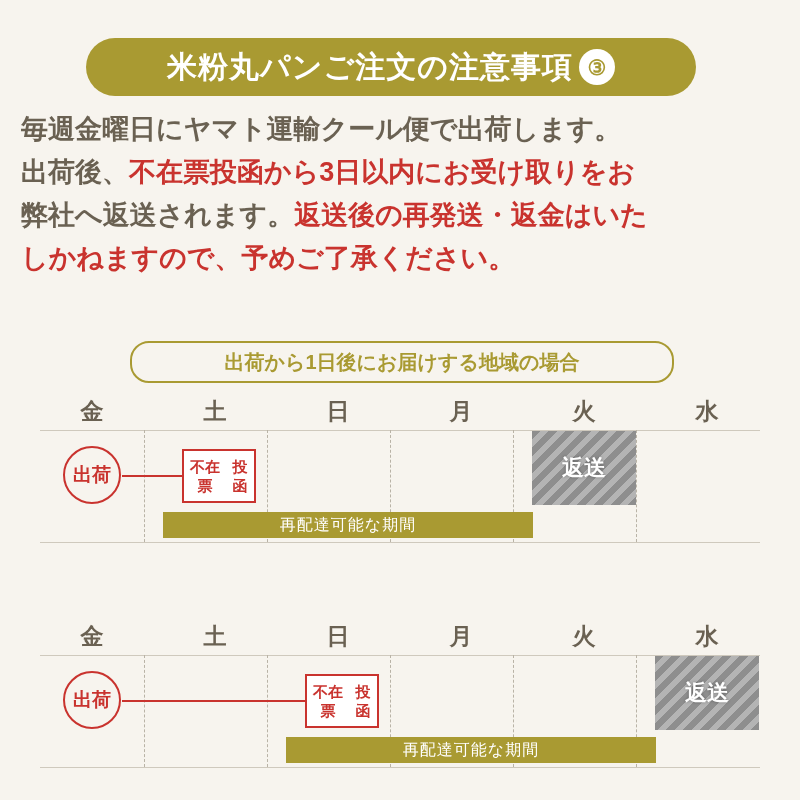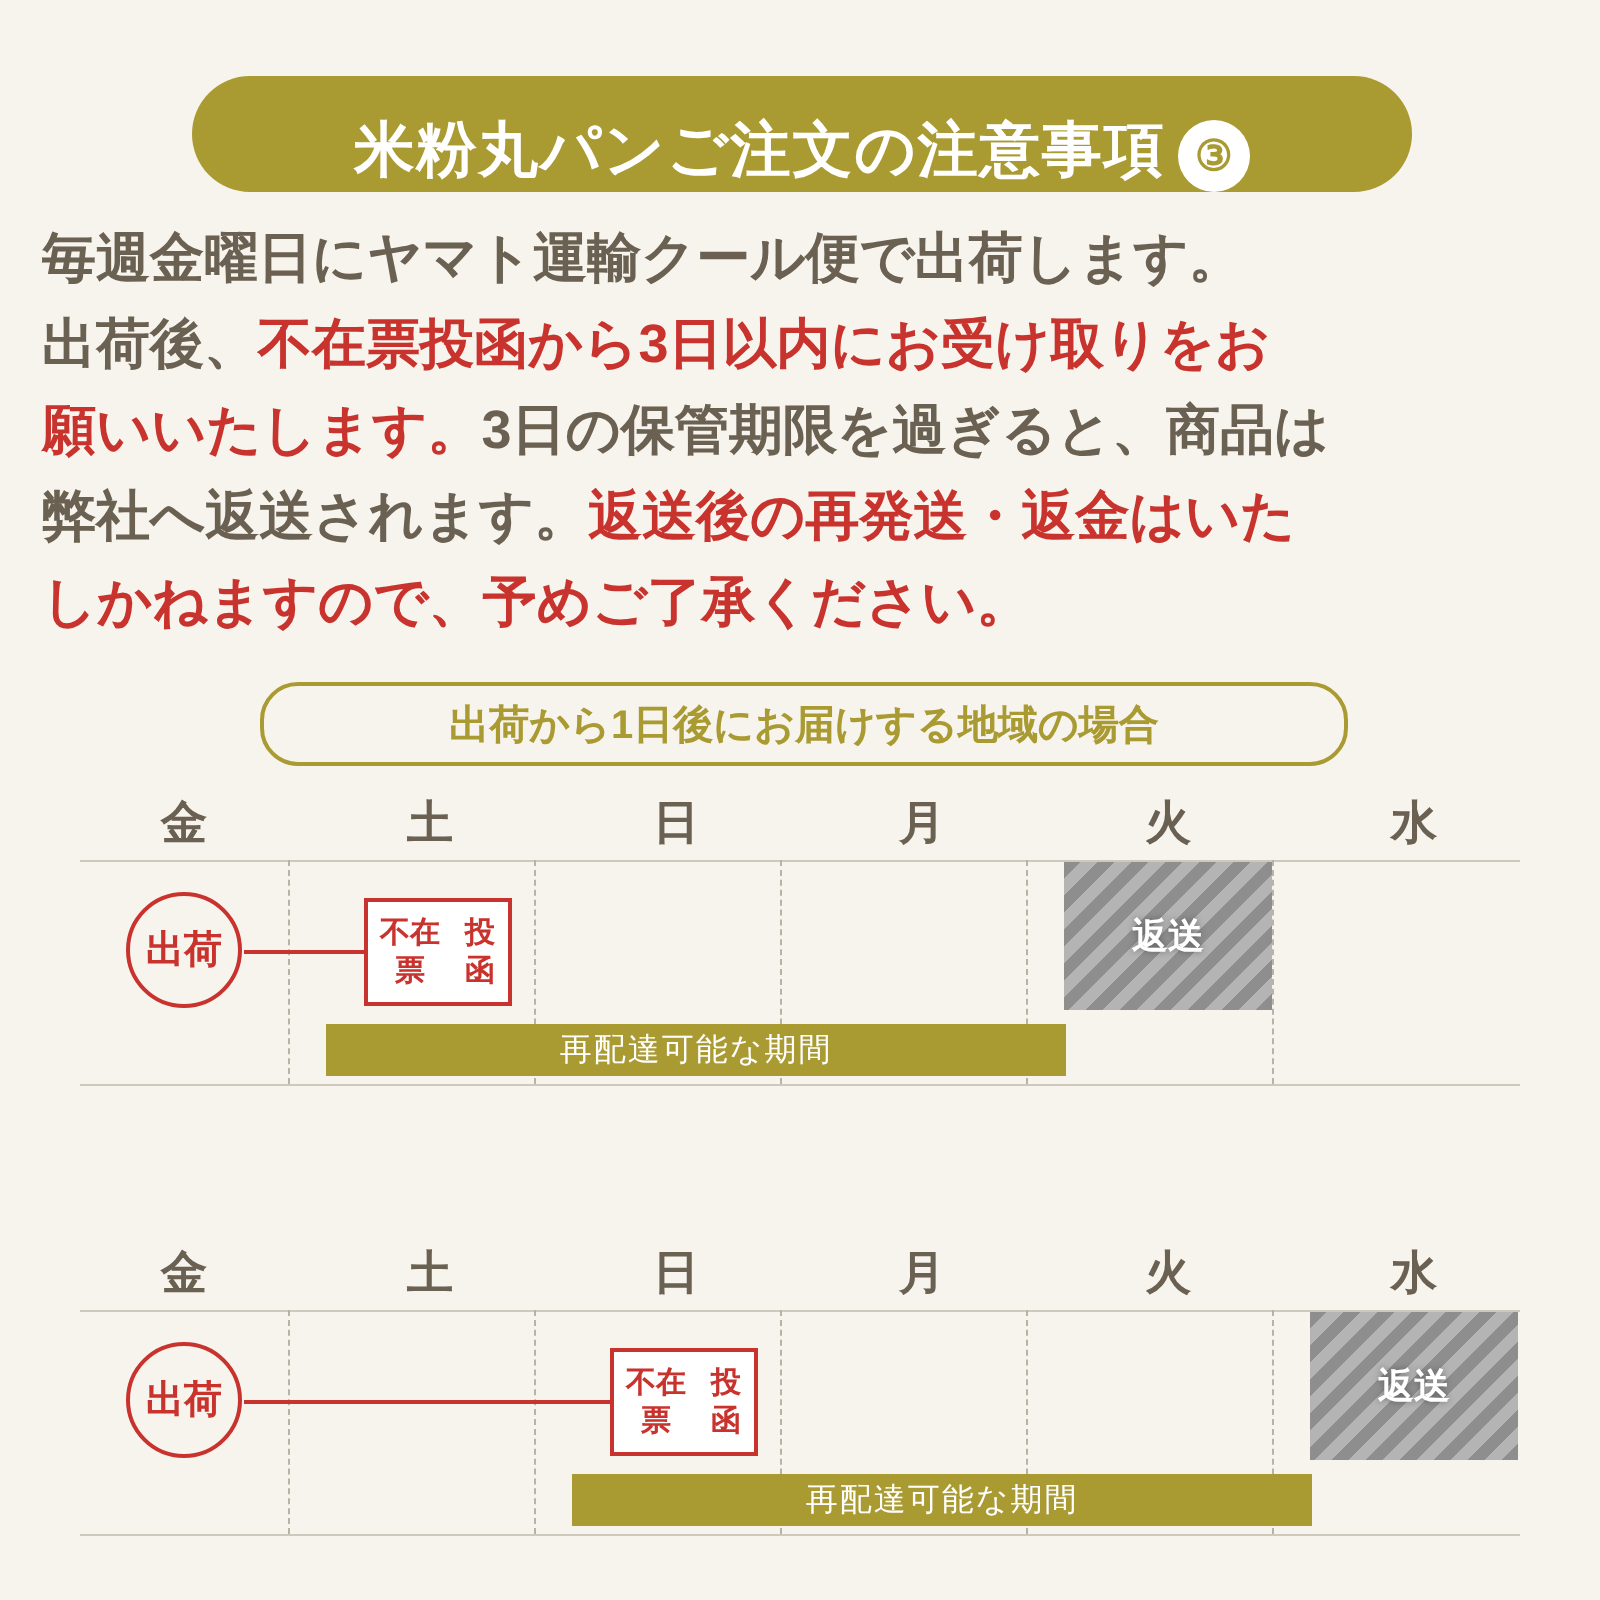--- a/index.html
+++ b/index.html
@@ -16,28 +16,28 @@
   .page {
     position: relative;
     width: 800px;
     height: 800px;
     box-sizing: border-box;
   }
 
   
   .header {
     position: absolute;
-    left: 96px;
+    left: 86px;
     top: 38px;
     width: 610px;
     height: 58px;
     background: #a99a32;
     border-radius: 29px;
     display: flex;
-    align-items: flex-end;
+    align-items: center;
     justify-content: center;
     gap: 6px;
   }
   .header-title {
     color: #ffffff;
     font-size: 30px;
     font-weight: bold;
     letter-spacing: 1px;
     white-space: nowrap;
   }
@@ -202,44 +202,41 @@
         -45deg,
         #8e8e8e 0px, #8e8e8e 6px,
         #b4b4b4 6px, #b4b4b4 12px
       );
     display: flex;
     align-items: center;
     justify-content: center;
   }
   .return-text {
     color: #ffffff;
-    font-size: 18px;
+    font-size: 22px;
     font-weight: bold;
     text-shadow: 0 0 3px rgba(0,0,0,0.35);
   }
 </style>
 </head>
 <body>
 
 <div class="page">
 
   <div class="header">
     <span class="header-title">米粉丸パンご注文の注意事項</span>
     <span class="header-badge">③</span>
   </div>
 
   <div class="paragraph">
     <div>
       <span>毎週金曜日にヤマト運輸クール便で出荷します。</span>
     </div>
     <div>
       <span>出荷後、</span><span class="hl">不在票投函から3日以内にお受け取りをお</span>
-    </div>
-    <div>
-      <span class="hl">願いいたします。</span><span>3日の保管期限を過ぎると、商品は</span>
     </div>
     <div>
       <span>弊社へ返送されます。</span><span class="hl">返送後の再発送・返金はいた</span>
     </div>
     <div>
       <span class="hl">しかねますので、予めご了承ください。</span>
     </div>
   </div>
 
   <div class="pill" id="pill-1">

